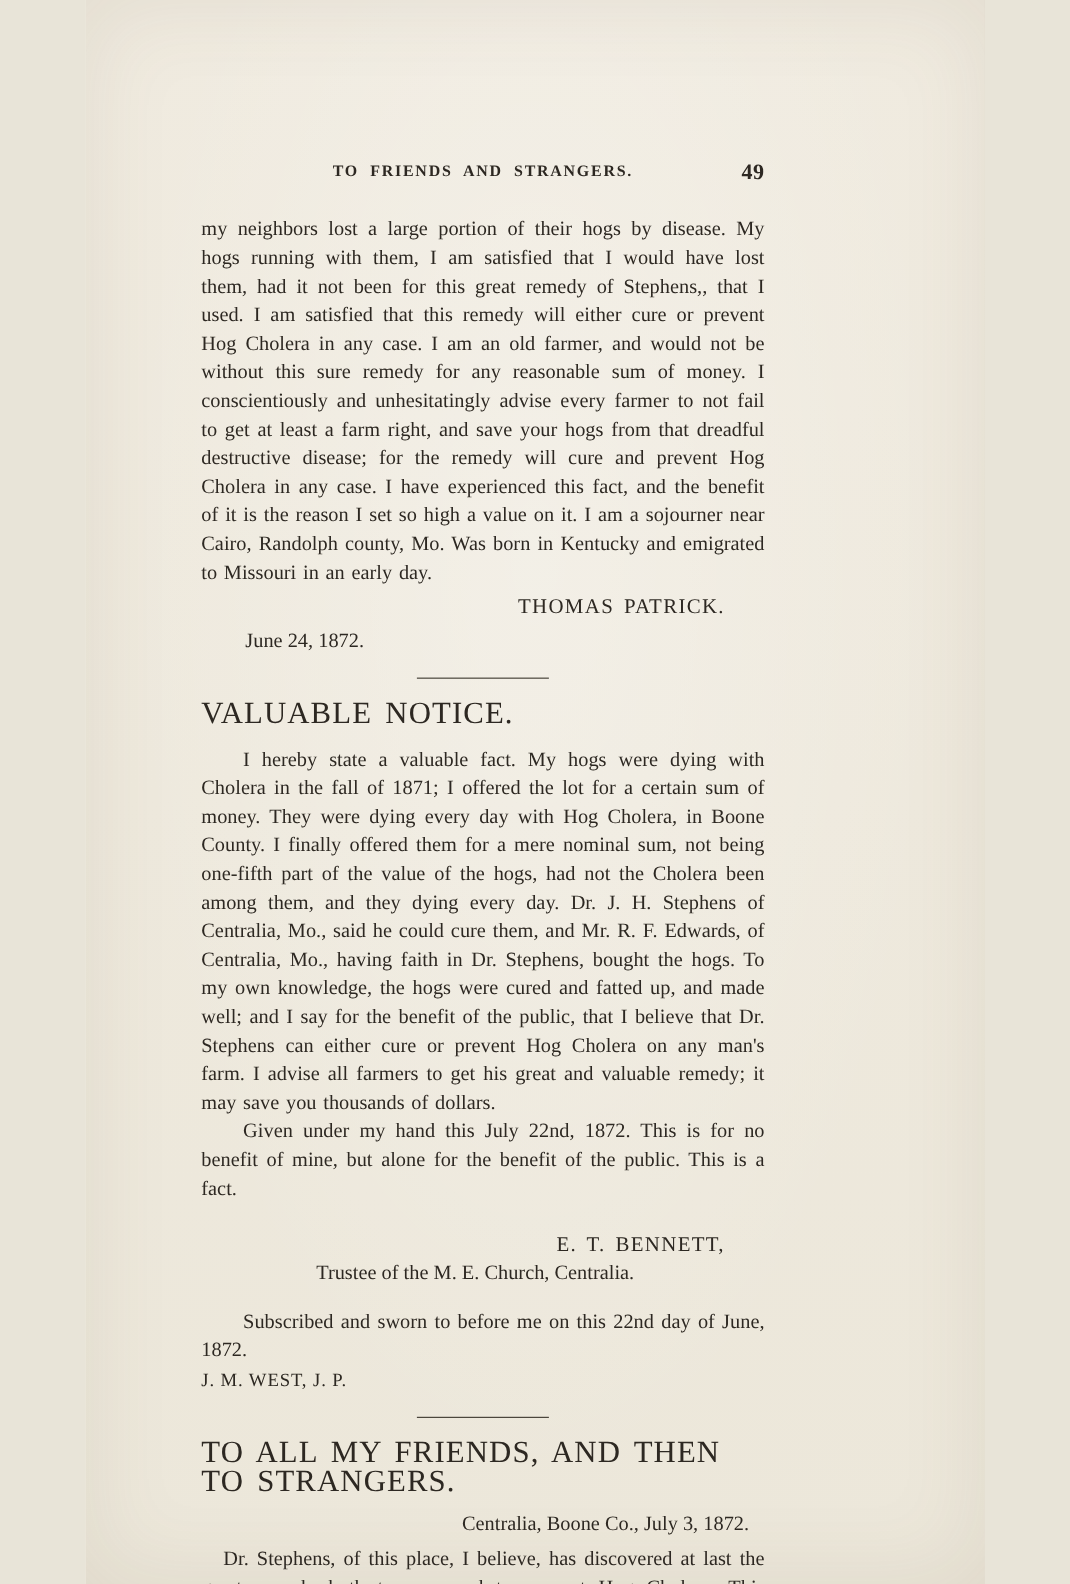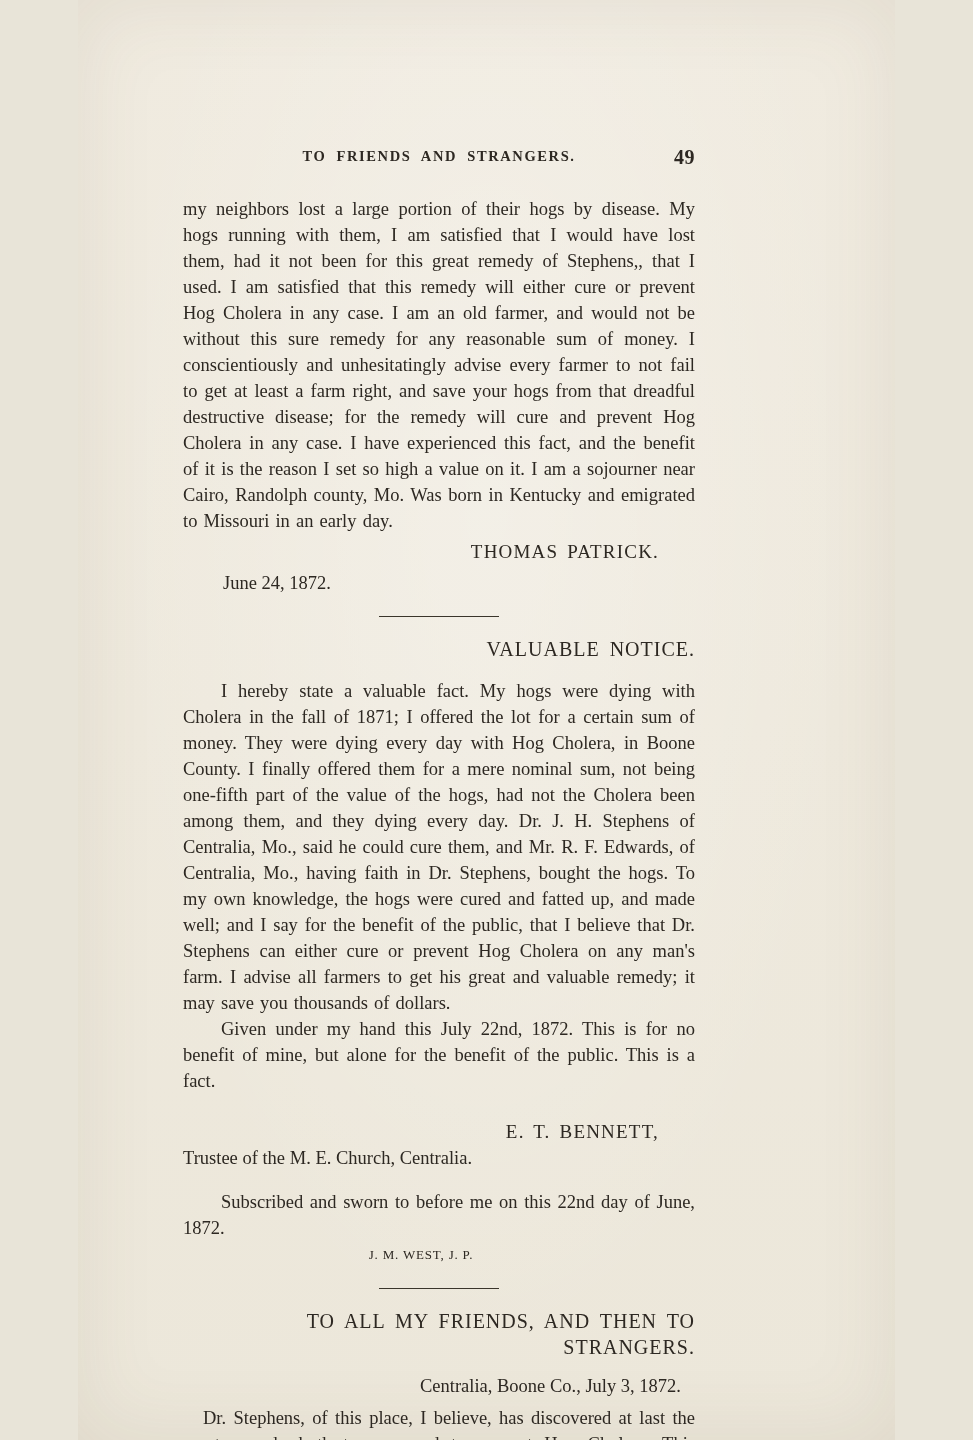--- a/index.html
+++ b/index.html
@@ -59,56 +59,56 @@
   .signature-right {
     text-align: right;
     padding-right: 36px;
     font-size: 19px;
     letter-spacing: 1.2px;
     word-spacing: 3px;
     margin-top: 4px;
     line-height: 27px;
   }
   .signature-title {
-    text-align: left;
+    text-align: center;
     padding-right: 14px;
     font-size: 18.5px;
     line-height: 27px;
   }
   .date-line {
     font-size: 18.5px;
     line-height: 26px;
     padding-left: 40px;
     margin-top: 5px;
   }
   .notary-line {
-    text-align: center;
+    text-align: left;
     padding-right: 36px;
-    font-size: 13px;
+    font-size: 17px;
     letter-spacing: 0.8px;
     line-height: 27px;
   }
   .dateline {
     text-align: right;
     padding-right: 14px;
     font-size: 18.5px;
     line-height: 26px;
     margin-top: 13px;
   }
 
   .divider {
     width: 120px;
     border: 0;
     border-top: 1.6px solid #3a352b;
     margin: 20px auto 19px auto;
   }
 
   .section-heading {
-    text-align: right;
-    font-size: 20px;
+    text-align: left;
+    font-size: 28px;
     font-weight: normal;
     letter-spacing: 1px;
     word-spacing: 4px;
     line-height: 26px;
   }
   .heading-gap { margin-top: 16px; }
 
   .mt-sig-block { margin-top: 24px; }
   .mt-sworn { margin-top: 17px; }
   .mt-body { margin-top: 0; }

